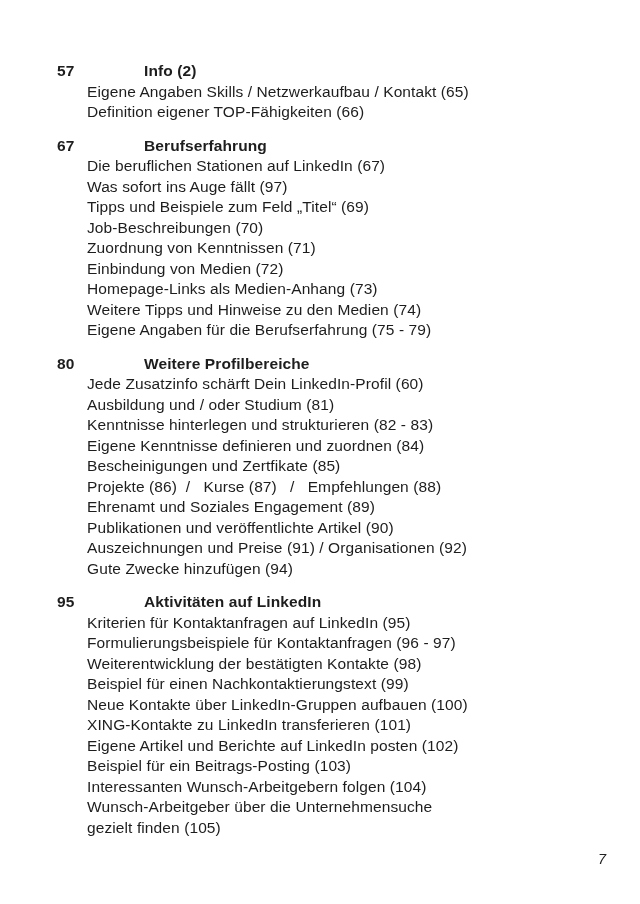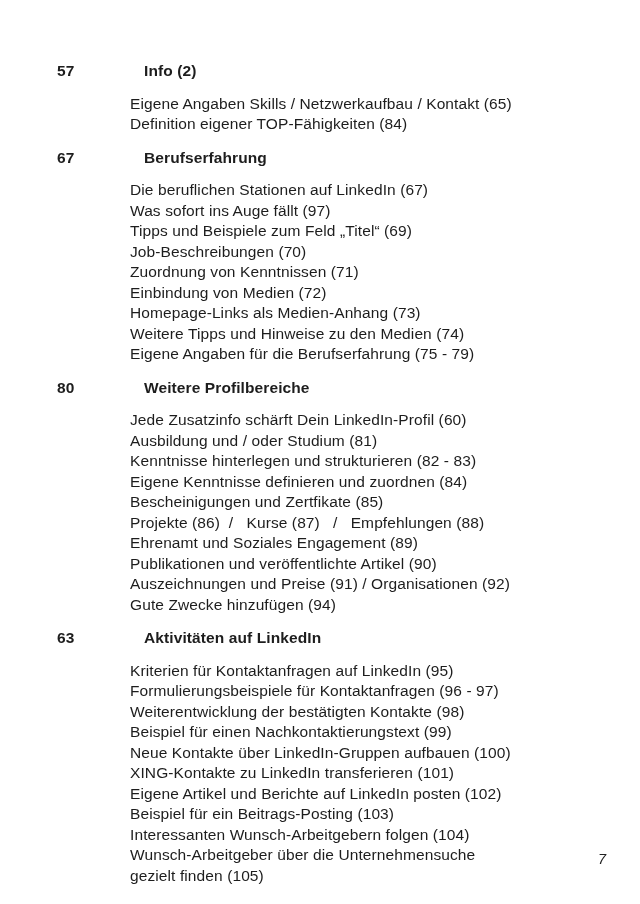--- a/index.html
+++ b/index.html
@@ -37,22 +37,22 @@
     letter-spacing: 0.1px;
     gap: 36px;
   }
   .sec-num {
     margin-left: 57px;
     width: 51px;
     flex: 0 0 51px;
   }
   .sec-items {
     list-style: none;
-    margin: 12px;
-    padding: 0 0 0 118px;
+    margin: 0;
+    padding: 0 0 0 87px;
     font-size: 15.5px;
     line-height: 20.5px;
     letter-spacing: 0.1px;
   }
   .toc-item {
     white-space: pre-wrap;
     width: 402px;
   }
   .pagenum {
     position: absolute;
@@ -69,21 +69,21 @@
 
 <div class="page">
   <main class="toc" id="toc-root">
       <section class="toc-section">
         <div class="head-row">
           <span class="sec-num">57</span>
           <span class="sec-title">Info (2)</span>
         </div>
         <ul class="sec-items">
           <li class="toc-item">Eigene Angaben Skills / Netzwerkaufbau / Kontakt (65)</li>
-          <li class="toc-item">Definition eigener TOP-Fähigkeiten (84)</li>
+          <li class="toc-item">Definition eigener TOP-Fähigkeiten (66)</li>
         </ul>
       </section>
       <section class="toc-section">
         <div class="head-row">
           <span class="sec-num">67</span>
           <span class="sec-title">Berufserfahrung</span>
         </div>
         <ul class="sec-items">
           <li class="toc-item">Die beruflichen Stationen auf LinkedIn (67)</li>
           <li class="toc-item">Was sofort ins Auge fällt (97)</li>
@@ -109,21 +109,21 @@
           <li class="toc-item">Bescheinigungen und Zertfikate (85)</li>
           <li class="toc-item">Projekte (86)  /   Kurse (87)   /   Empfehlungen (88)</li>
           <li class="toc-item">Ehrenamt und Soziales Engagement (89)</li>
           <li class="toc-item">Publikationen und veröffentlichte Artikel (90)</li>
           <li class="toc-item">Auszeichnungen und Preise (91) / Organisationen (92)</li>
           <li class="toc-item">Gute Zwecke hinzufügen (94)</li>
         </ul>
       </section>
       <section class="toc-section">
         <div class="head-row">
-          <span class="sec-num">63</span>
+          <span class="sec-num">95</span>
           <span class="sec-title">Aktivitäten auf LinkedIn</span>
         </div>
         <ul class="sec-items">
           <li class="toc-item">Kriterien für Kontaktanfragen auf LinkedIn (95)</li>
           <li class="toc-item">Formulierungsbeispiele für Kontaktanfragen (96 - 97)</li>
           <li class="toc-item">Weiterentwicklung der bestätigten Kontakte (98)</li>
           <li class="toc-item">Beispiel für einen Nachkontaktierungstext (99)</li>
           <li class="toc-item">Neue Kontakte über LinkedIn-Gruppen aufbauen (100)</li>
           <li class="toc-item">XING-Kontakte zu LinkedIn transferieren (101)</li>
           <li class="toc-item">Eigene Artikel und Berichte auf LinkedIn posten (102)</li>

